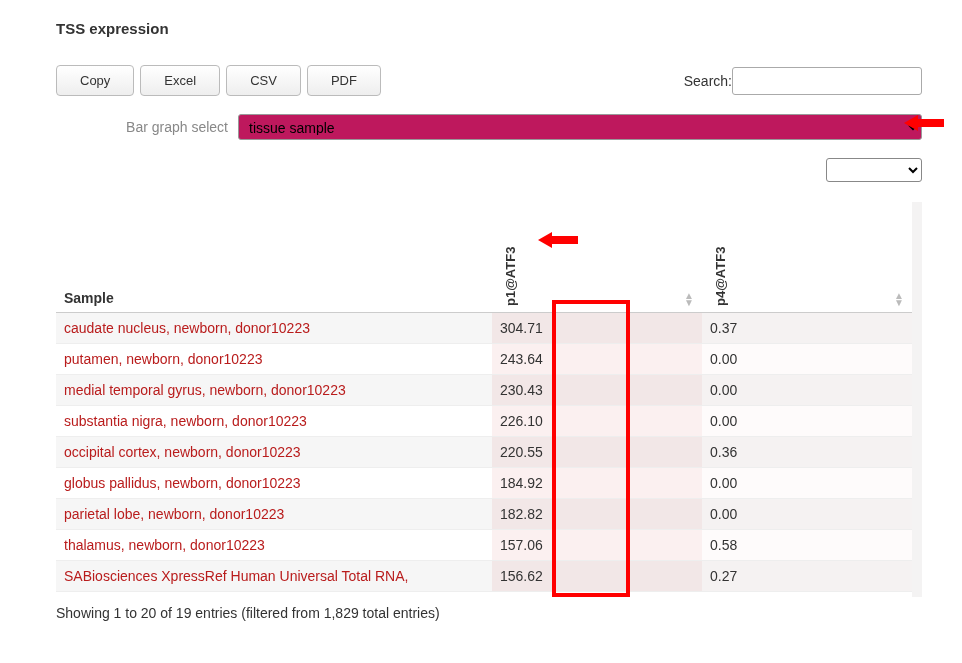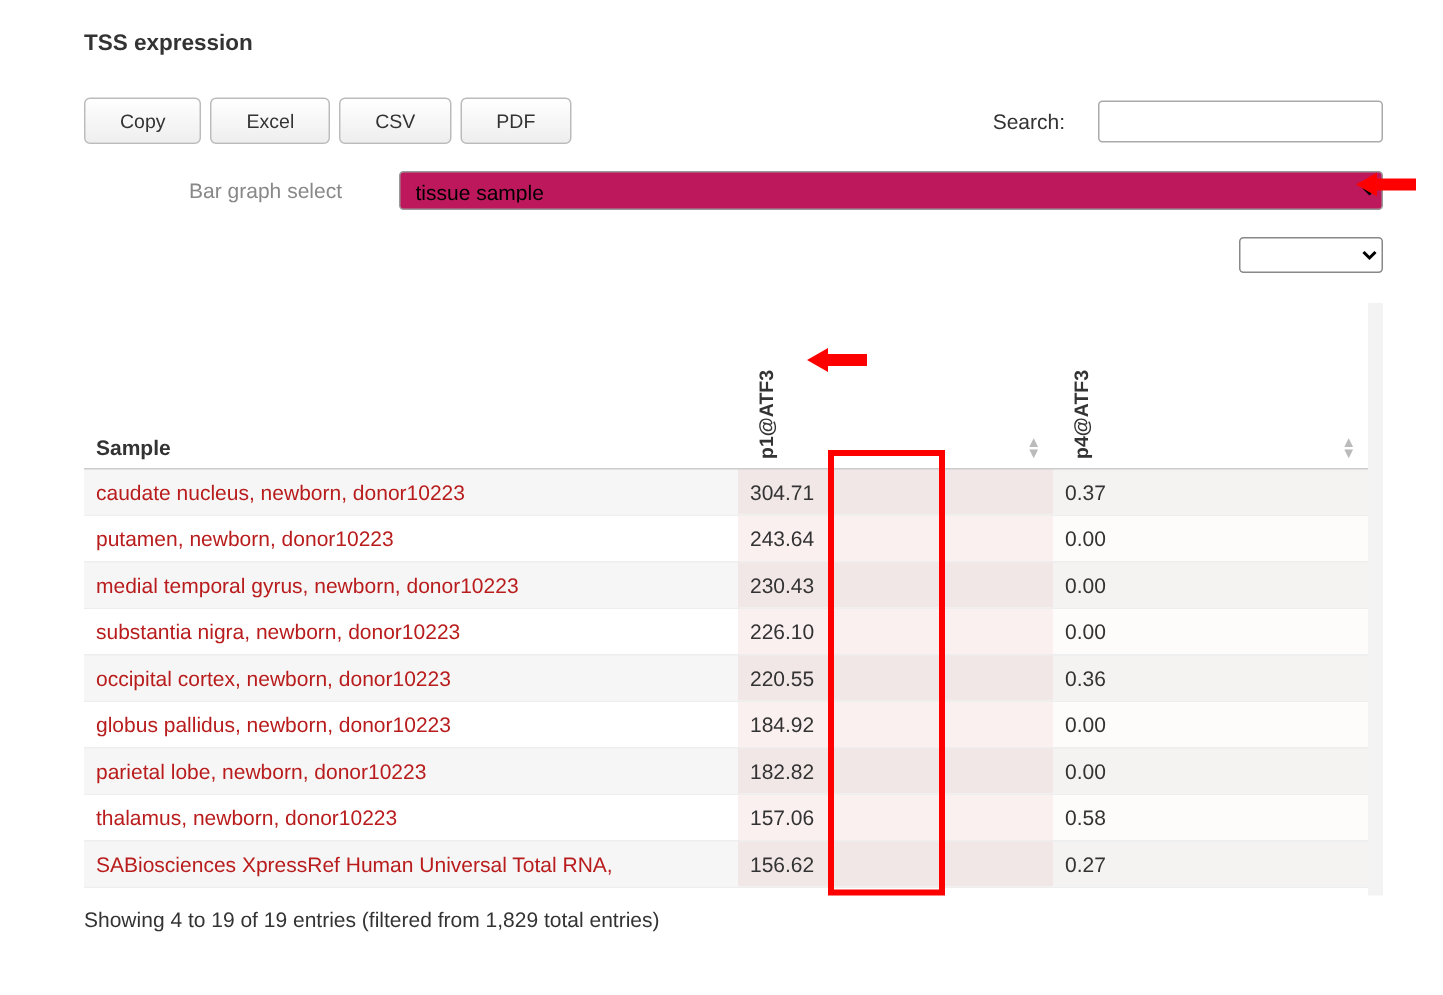--- a/index.html
+++ b/index.html
@@ -33,38 +33,37 @@
       background: linear-gradient(#fff, #eee);
       border: 1px solid #bbb;
       border-radius: 4px;
       font-size: 13px;
       color: #333;
       cursor: pointer;
     }
     .search-area {
       display: flex;
       align-items: center;
-      gap: 22px;
+      gap: 0;
     }
     .search-label {
       font-size: 14px;
     }
     .search-input {
       border: 1px solid #aaa;
       border-radius: 3px;
       padding: 5px 8px;
       width: 190px;
       height: 28px;
     }
     .filter-row {
       display: flex;
       align-items: center;
       margin-bottom: 18px;
       position: relative;
-      gap: 28px;
     }
     .filter-label {
       color: #888;
       font-size: 14px;
       width: 182px;
       text-align: right;
       padding-right: 10px;
     }
     .filter-select {
       flex: 1;
@@ -283,21 +282,21 @@
       </tr>
       <tr>
         <td class="sample-cell"><a href="#">SABiosciences XpressRef Human Universal Total RNA,</a></td>
         <td class="val1">156.62</td>
         <td class="val2">0.27</td>
       </tr>
     </tbody>
   </table>
 </div>
 
-<div class="footer-text">Showing 4 to 19 of 19 entries (filtered from 1,829 total entries)</div>
+<div class="footer-text">Showing 1 to 20 of 19 entries (filtered from 1,829 total entries)</div>
 
 <svg class="anno-arrow1" viewBox="0 0 40 20">
   <polygon points="0,10 14,2 14,6 40,6 40,14 14,14 14,18" fill="#f00"></polygon>
 </svg>
 <svg class="anno-arrow2" viewBox="0 0 40 20">
   <polygon points="0,10 14,2 14,6 40,6 40,14 14,14 14,18" fill="#f00"></polygon>
 </svg>
 <div class="anno-box anno-box1"></div>
 
 </body></html>

